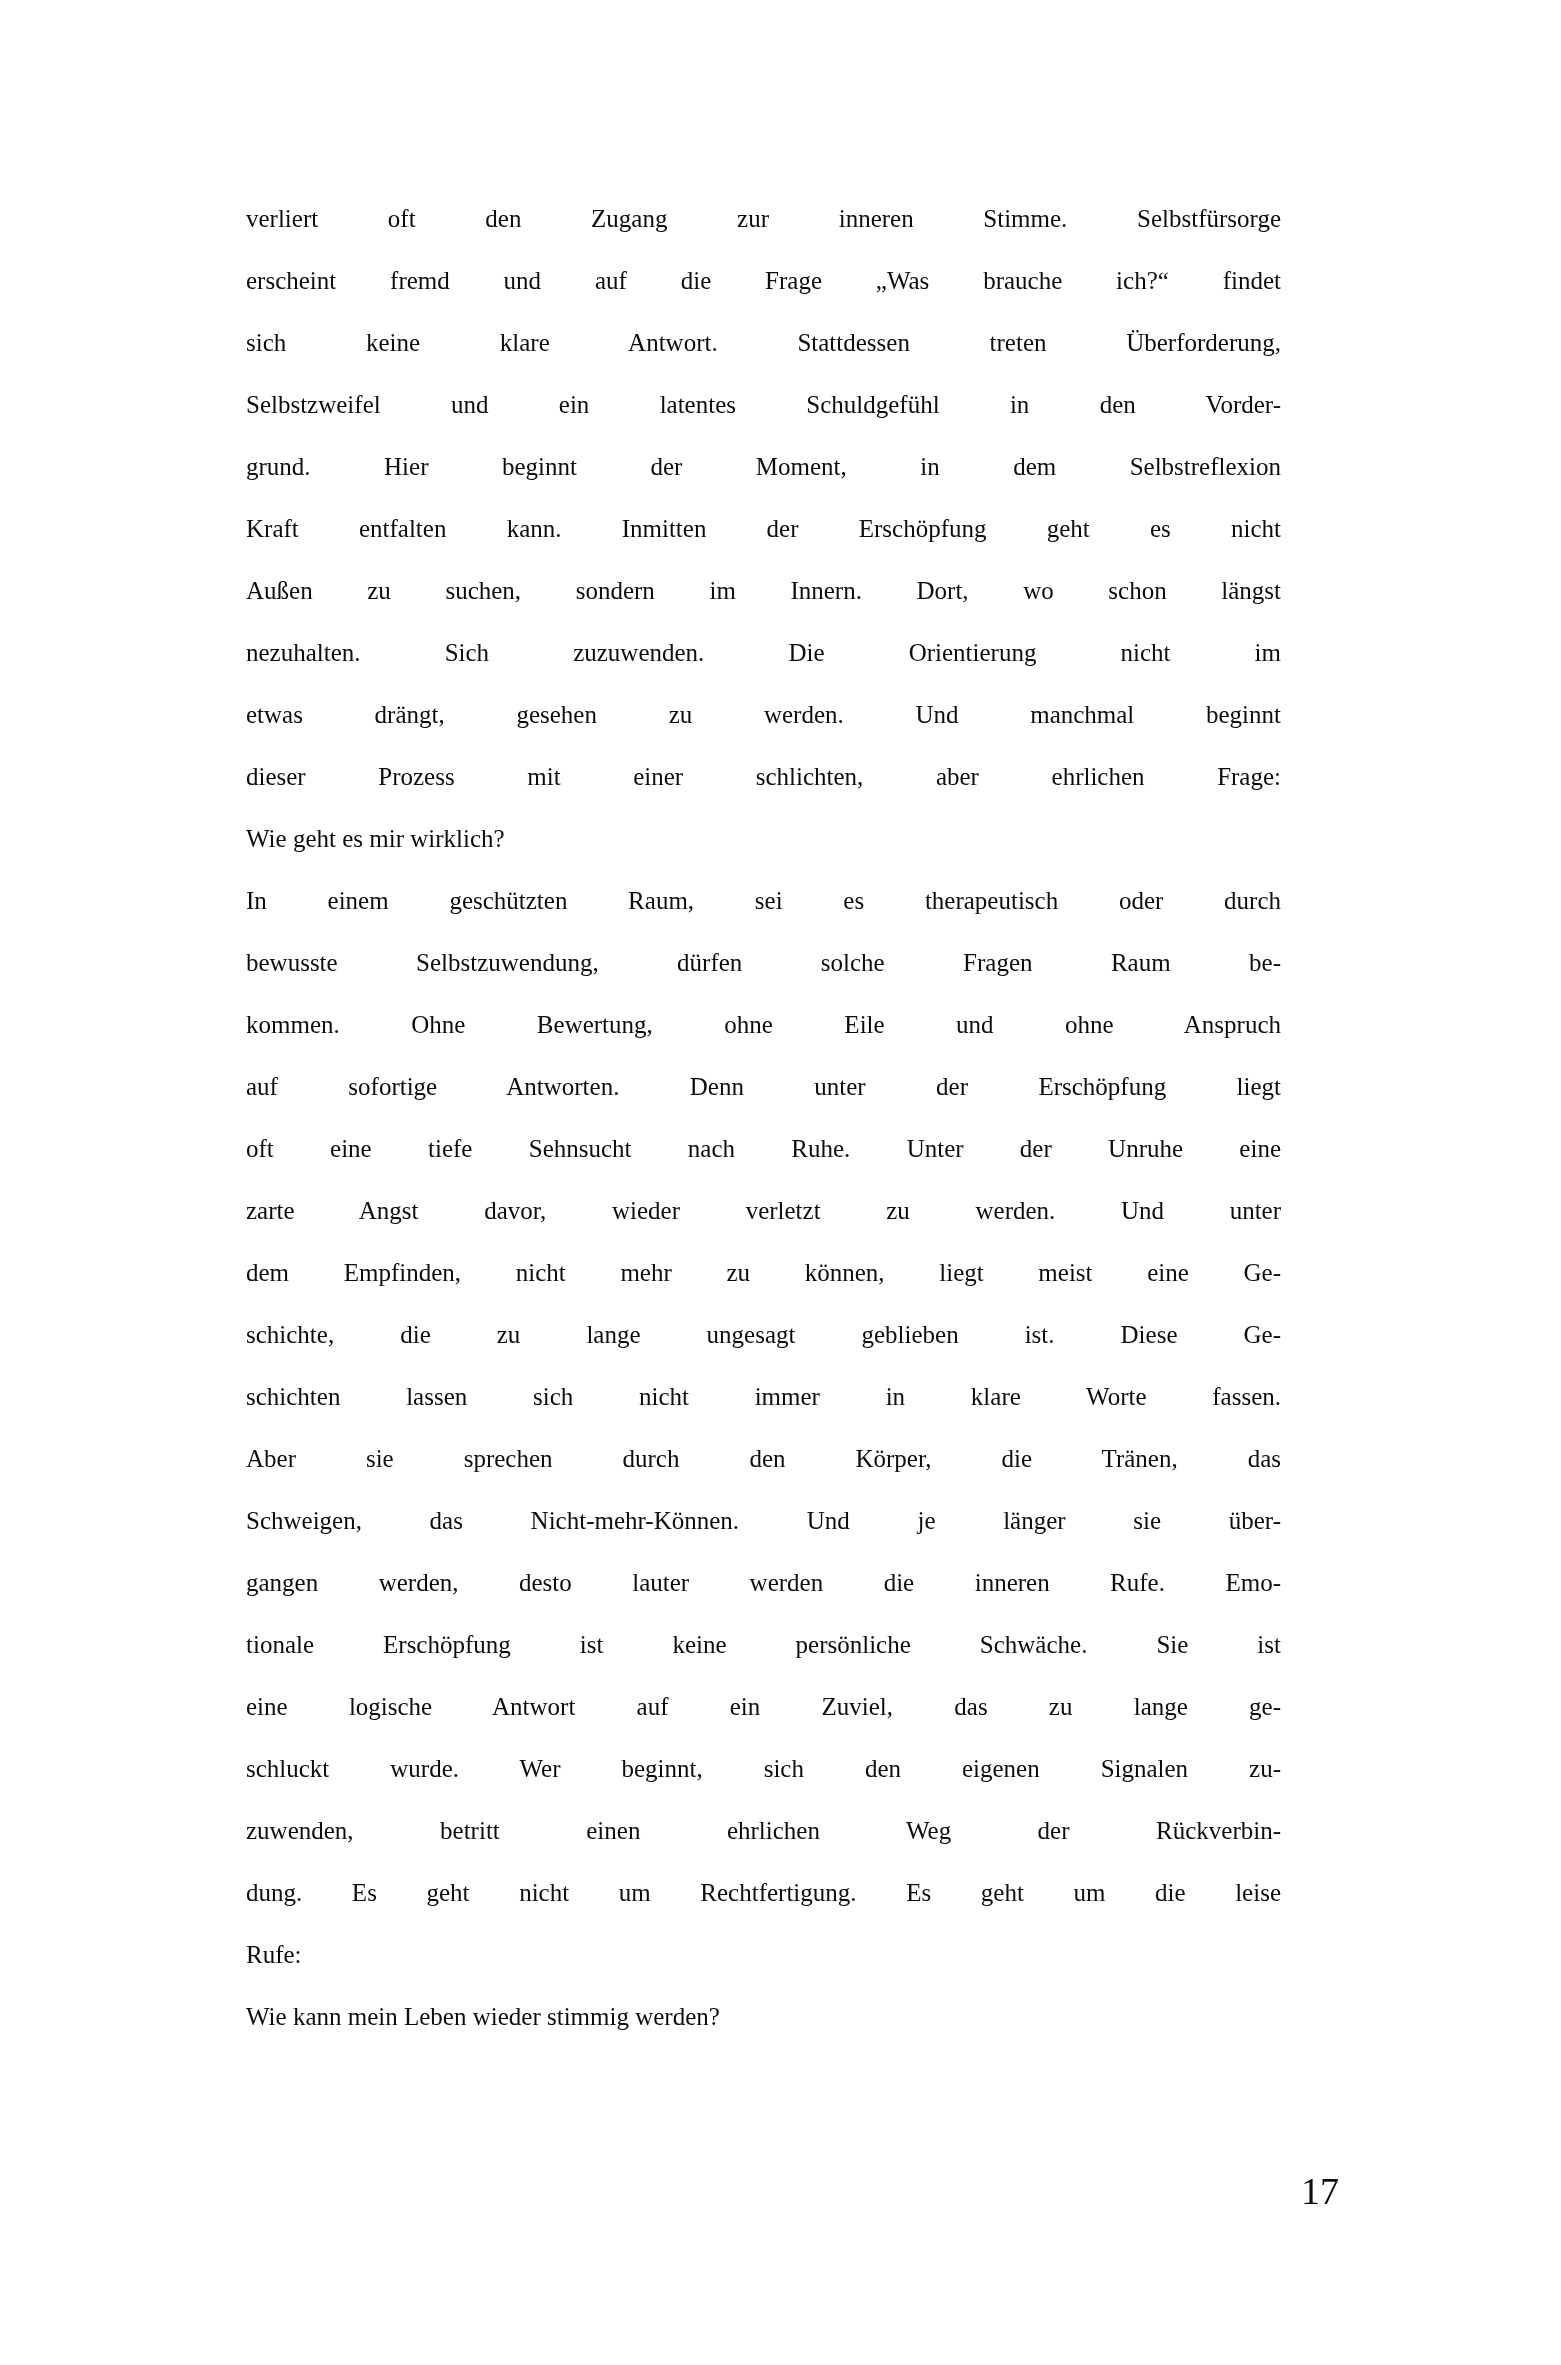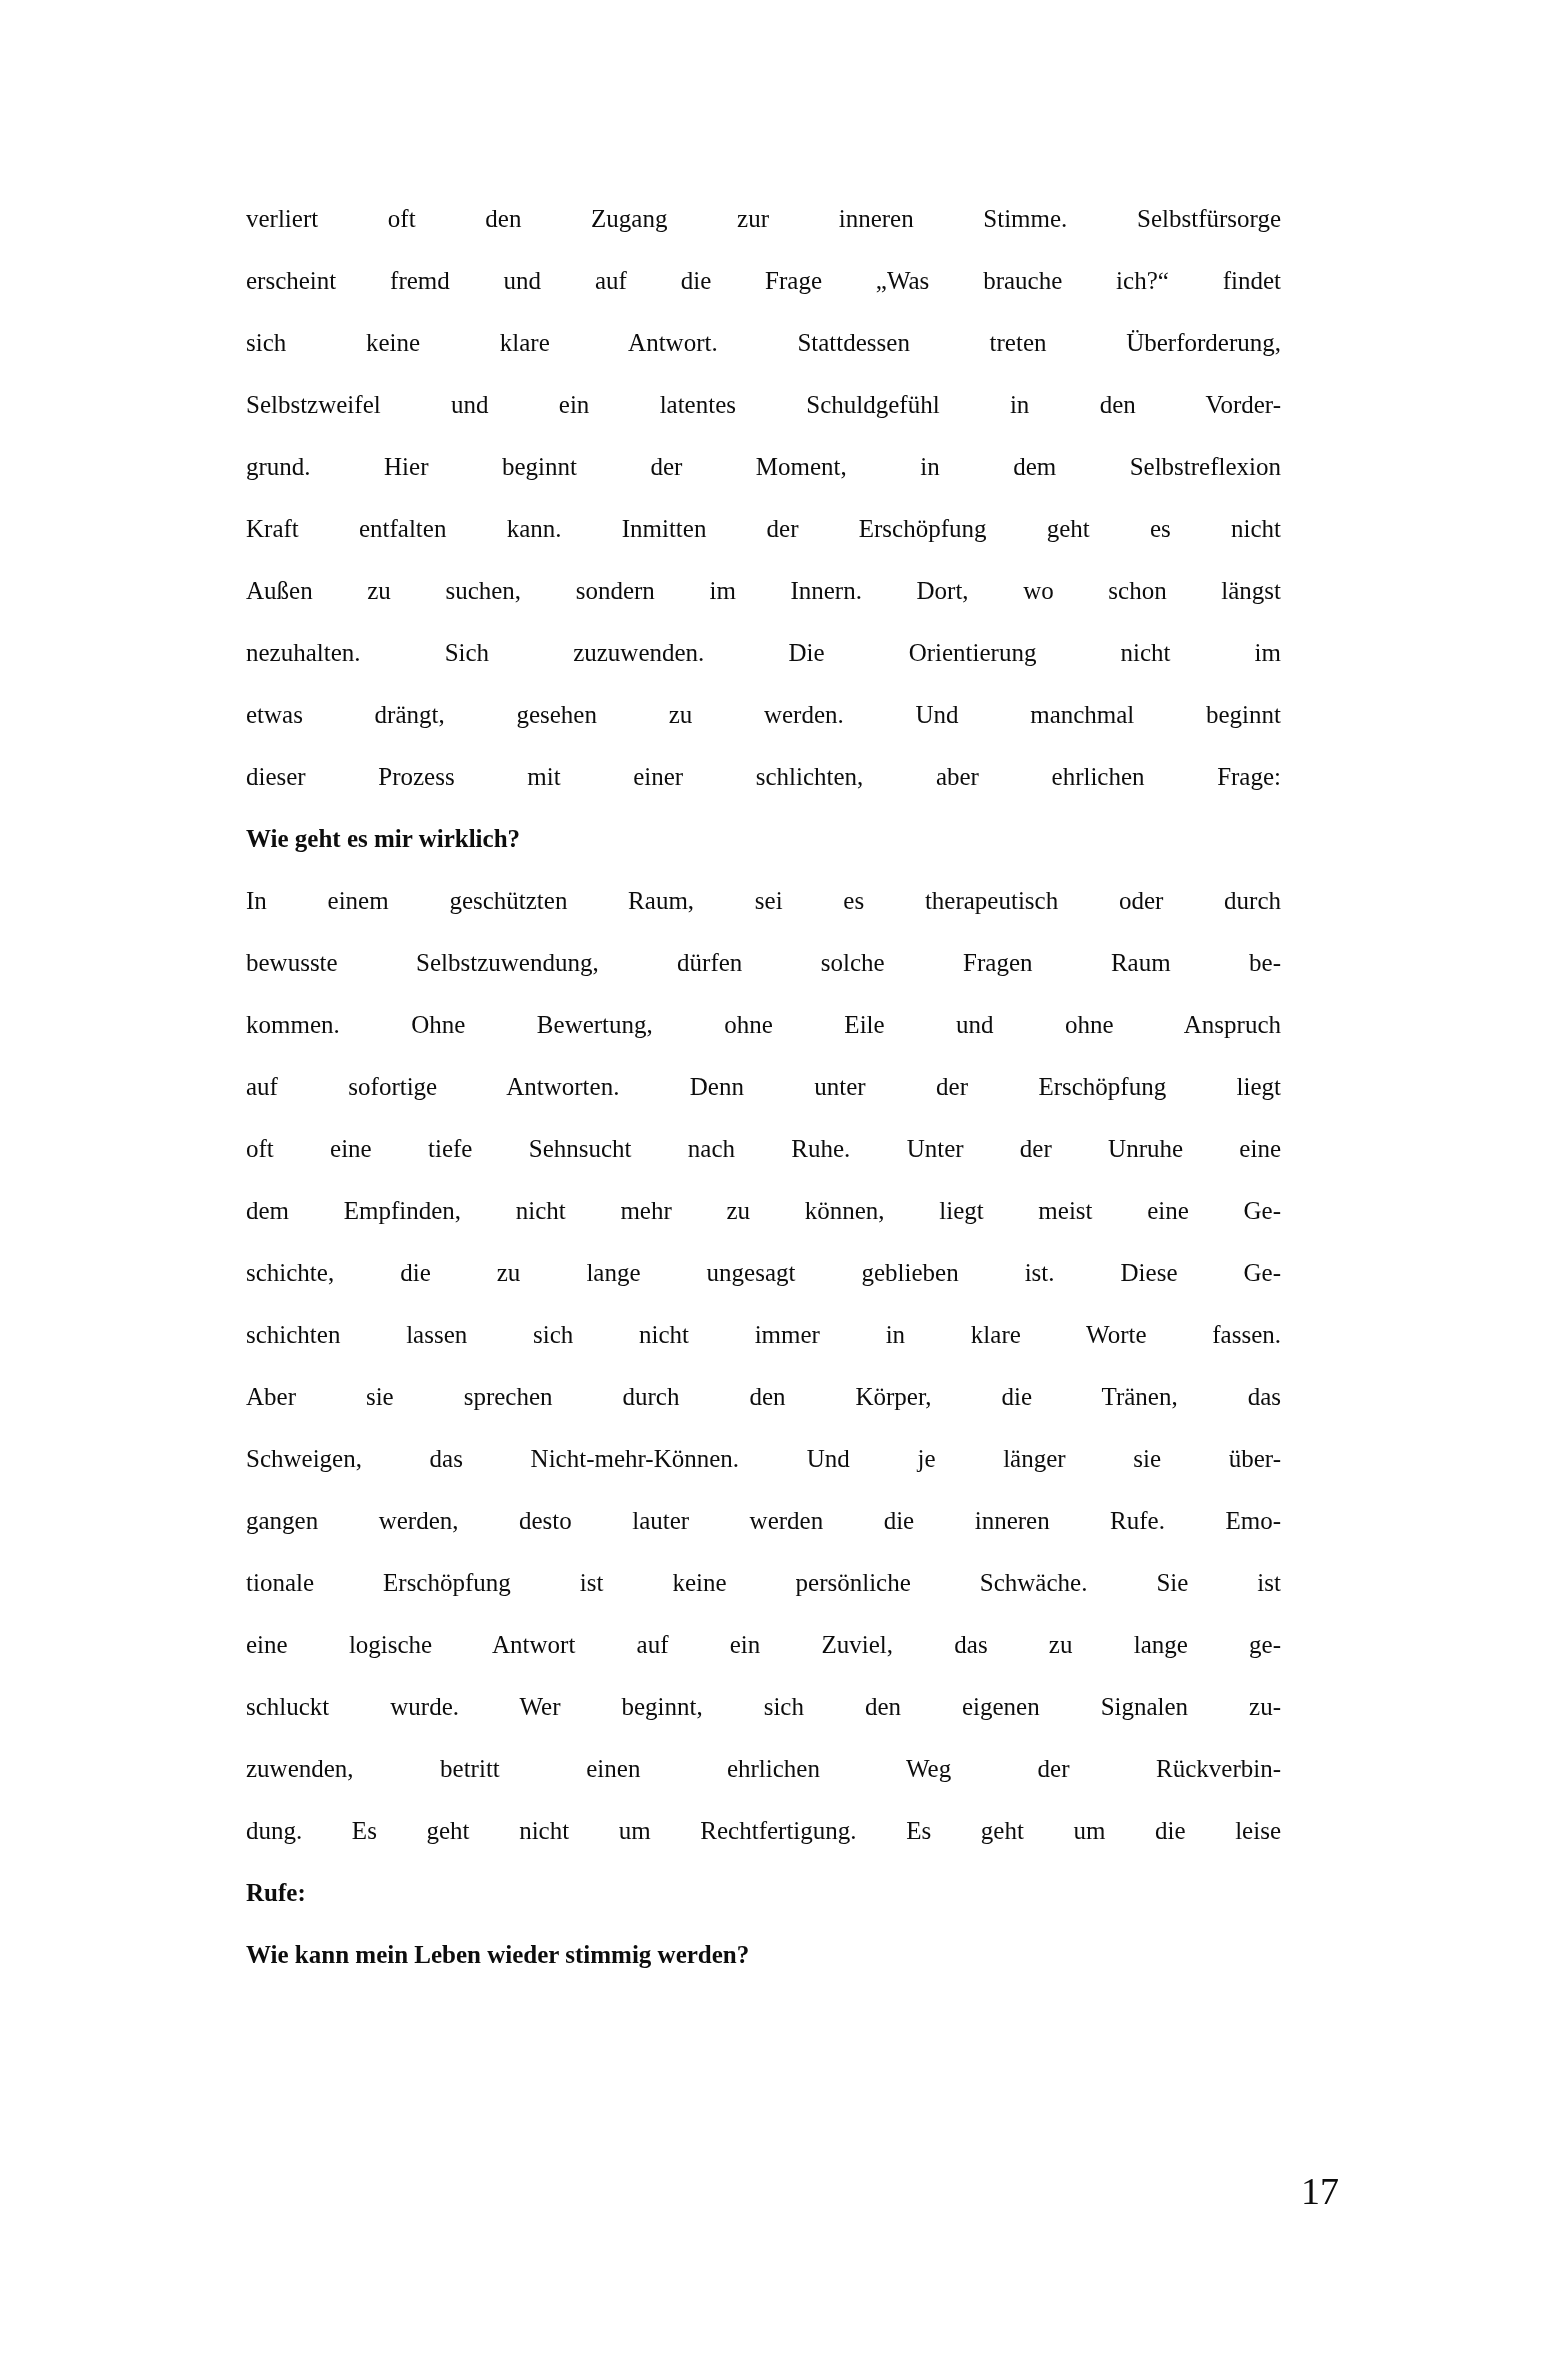--- a/index.html
+++ b/index.html
@@ -27,21 +27,20 @@
   }
   .line {
     text-align: justify;
     text-align-last: justify;
     white-space: normal;
     height: 62px;
   }
   .line.end {
     text-align: center;
     text-align-last: left;
-    font-weight: bold;
   }
   .folio {
     position: absolute;
     top: 2160px;
     right: 222px;
     font-size: 38px;
     line-height: 62px;
     text-align: right;
   }
 </style>
@@ -59,20 +58,21 @@
     <div class="line">Außen zu suchen, sondern im Innern. Dort, wo schon längst</div>
     <div class="line">nezuhalten. Sich zuzuwenden. Die Orientierung nicht im</div>
     <div class="line">etwas drängt, gesehen zu werden. Und manchmal beginnt</div>
     <div class="line">dieser Prozess mit einer schlichten, aber ehrlichen Frage:</div>
     <div class="line end">Wie geht es mir wirklich?</div>
     <div class="line">In einem geschützten Raum, sei es therapeutisch oder durch</div>
     <div class="line">bewusste Selbstzuwendung, dürfen solche Fragen Raum be-</div>
     <div class="line">kommen. Ohne Bewertung, ohne Eile und ohne Anspruch</div>
     <div class="line">auf sofortige Antworten. Denn unter der Erschöpfung liegt</div>
     <div class="line">oft eine tiefe Sehnsucht nach Ruhe. Unter der Unruhe eine</div>
+    <div class="line">zarte Angst davor, wieder verletzt zu werden. Und unter</div>
     <div class="line">dem Empfinden, nicht mehr zu können, liegt meist eine Ge-</div>
     <div class="line">schichte, die zu lange ungesagt geblieben ist. Diese Ge-</div>
     <div class="line">schichten lassen sich nicht immer in klare Worte fassen.</div>
     <div class="line">Aber sie sprechen durch den Körper, die Tränen, das</div>
     <div class="line">Schweigen, das Nicht-mehr-Können. Und je länger sie über-</div>
     <div class="line">gangen werden, desto lauter werden die inneren Rufe. Emo-</div>
     <div class="line">tionale Erschöpfung ist keine persönliche Schwäche. Sie ist</div>
     <div class="line">eine logische Antwort auf ein Zuviel, das zu lange ge-</div>
     <div class="line">schluckt wurde. Wer beginnt, sich den eigenen Signalen zu-</div>
     <div class="line">zuwenden, betritt einen ehrlichen Weg der Rückverbin-</div>

